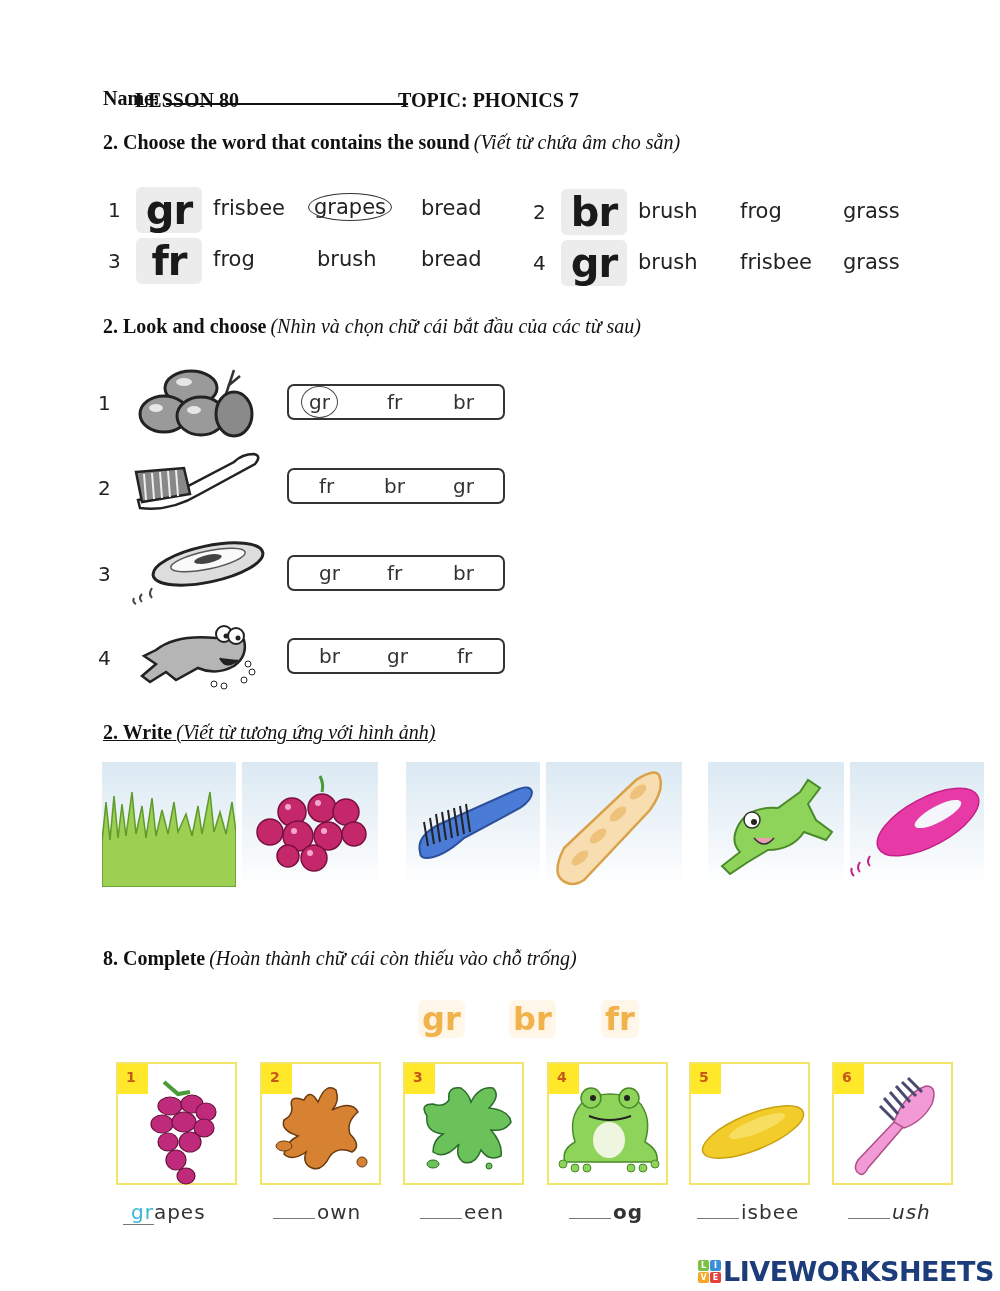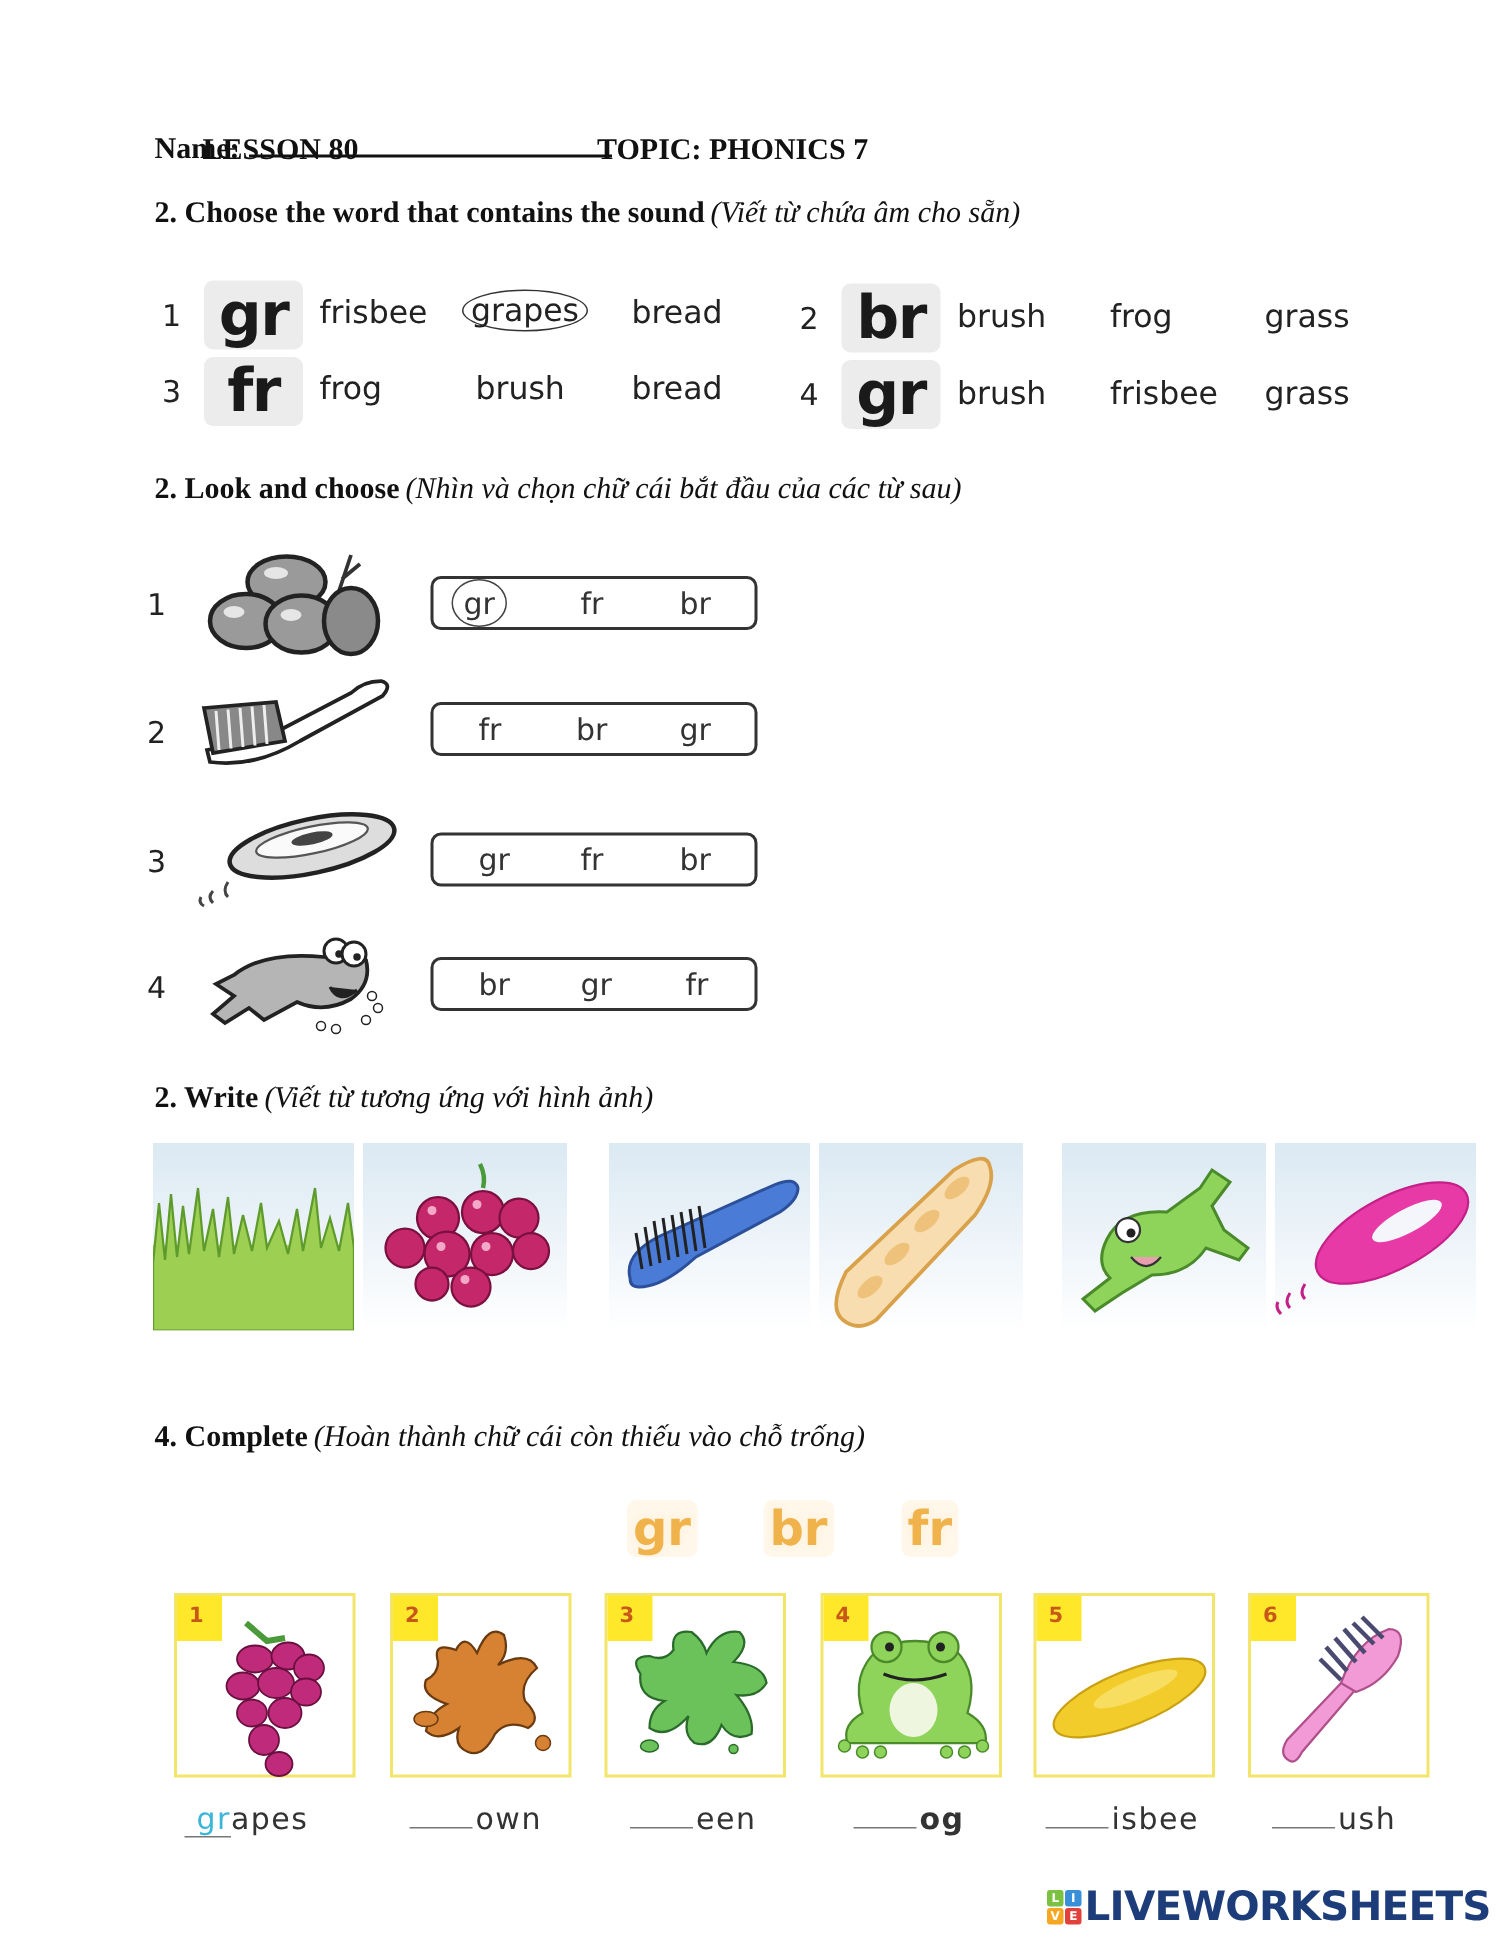--- a/index.html
+++ b/index.html
@@ -151,21 +151,21 @@
   <circle cx="108" cy="60" r="3" fill="#fff" stroke="#222"></circle>
   <circle cx="78" cy="64" r="3" fill="#fff" stroke="#222"></circle>
   <circle cx="88" cy="66" r="3" fill="#fff" stroke="#222"></circle>
 </svg>
 <div class="lc-box" style="top:638px;">
   <span class="lc-opt" style="left:30px;">br</span>
   <span class="lc-opt" style="left:98px;">gr</span>
   <span class="lc-opt" style="left:168px;">fr</span>
 </div>
 
-<div class="abs" style="left:103px; top:721px;">
+<div class="abs" style="left:103px; top:721px;text-decoration:underline;">
   <span class="serif-b">2. Write</span>
   <span class="serif-i">(Viết từ tương ứng với hình ảnh)</span>
 </div>
 
 <div class="wimg sky" style="left:102px; width:134px;">
   <svg width="134" height="125">
     <rect x="0" y="68" width="134" height="57" fill="#a5d65a"></rect>
     <path d="M0 80 L4 40 L8 78 L12 34 L16 76 L20 42 L24 74 L30 30 L34 72 L40 44 L44 76 L50 36 L54 74 L60 48 L66 72 L72 40 L76 70 L84 52 L90 74 L96 44 L100 72 L108 30 L112 70 L118 50 L124 72 L130 40 L134 70 L134 125 L0 125 Z" fill="#9ccf52" stroke="#5e9a2c" stroke-width="1.5"></path>
   </svg>
 </div>
@@ -233,21 +233,21 @@
 
 <div class="wimg sky" style="left:850px; width:134px;">
   <svg width="134" height="125">
     <ellipse cx="78" cy="60" rx="56" ry="24" transform="rotate(-28 78 60)" fill="#e83aa6" stroke="#c42088" stroke-width="1.5"></ellipse>
     <ellipse cx="88" cy="52" rx="26" ry="8" transform="rotate(-28 88 52)" fill="#f4f6fb"></ellipse>
     <path d="M20 94 Q16 100 20 104 M10 100 Q6 106 10 110 M2 106 Q0 110 4 114" stroke="#c42088" stroke-width="2" fill="none"></path>
   </svg>
 </div>
 
 <div class="abs" style="left:103px; top:947px;">
-  <span class="serif-b">4. Complete</span>
+  <span class="serif-b">8. Complete</span>
   <span class="serif-i">(Hoàn thành chữ cái còn thiếu vào chỗ trống)</span>
 </div>
 
 <span class="hint" style="left:418px;">gr</span>
 <span class="hint" style="left:509px;">br</span>
 <span class="hint" style="left:601px;">fr</span>
 
 <div class="card" style="left:116px;">
   <svg width="121" height="123">
     <path d="M46 18 L60 30 L72 28" stroke="#4a9a3a" stroke-width="4" fill="none"></path>
@@ -338,21 +338,21 @@
 </div>
 <div class="blank-word" style="left:420px;">
   <span class="blank"></span><span>een</span>
 </div>
 <div class="blank-word" style="left:569px;font-weight:bold;">
   <span class="blank"></span><span>og</span>
 </div>
 <div class="blank-word" style="left:697px;">
   <span class="blank"></span><span>isbee</span>
 </div>
-<div class="blank-word" style="left:848px;">
+<div class="blank-word" style="left:848px;font-style:italic;">
   <span class="blank"></span><span>ush</span>
 </div>
 
 <div class="logo">
   <div class="logo-grid">
     <span style="background:#7bc142;">L</span>
     <span style="background:#3a8fd9;">I</span>
     <span style="background:#f5a623;">V</span>
     <span style="background:#e2413b;">E</span>
   </div>

